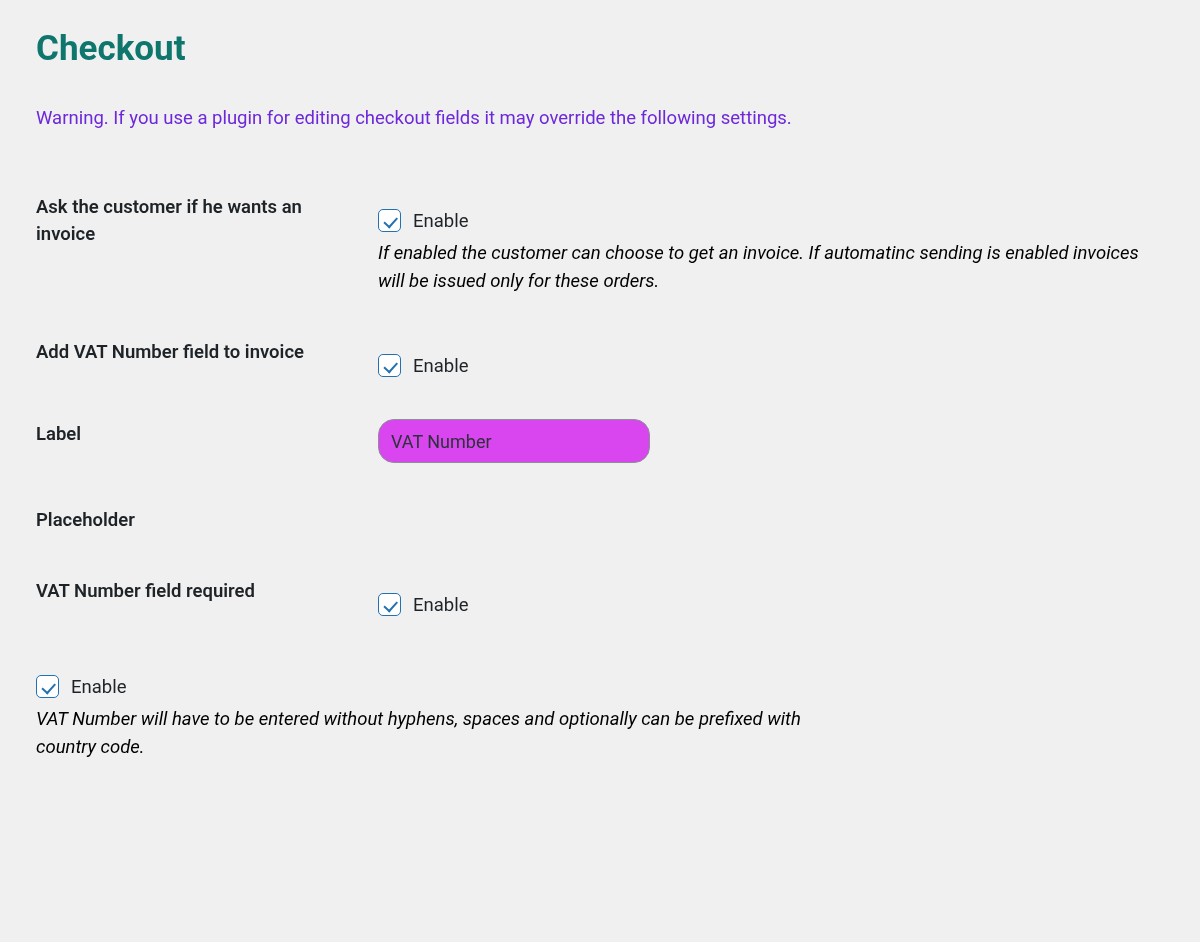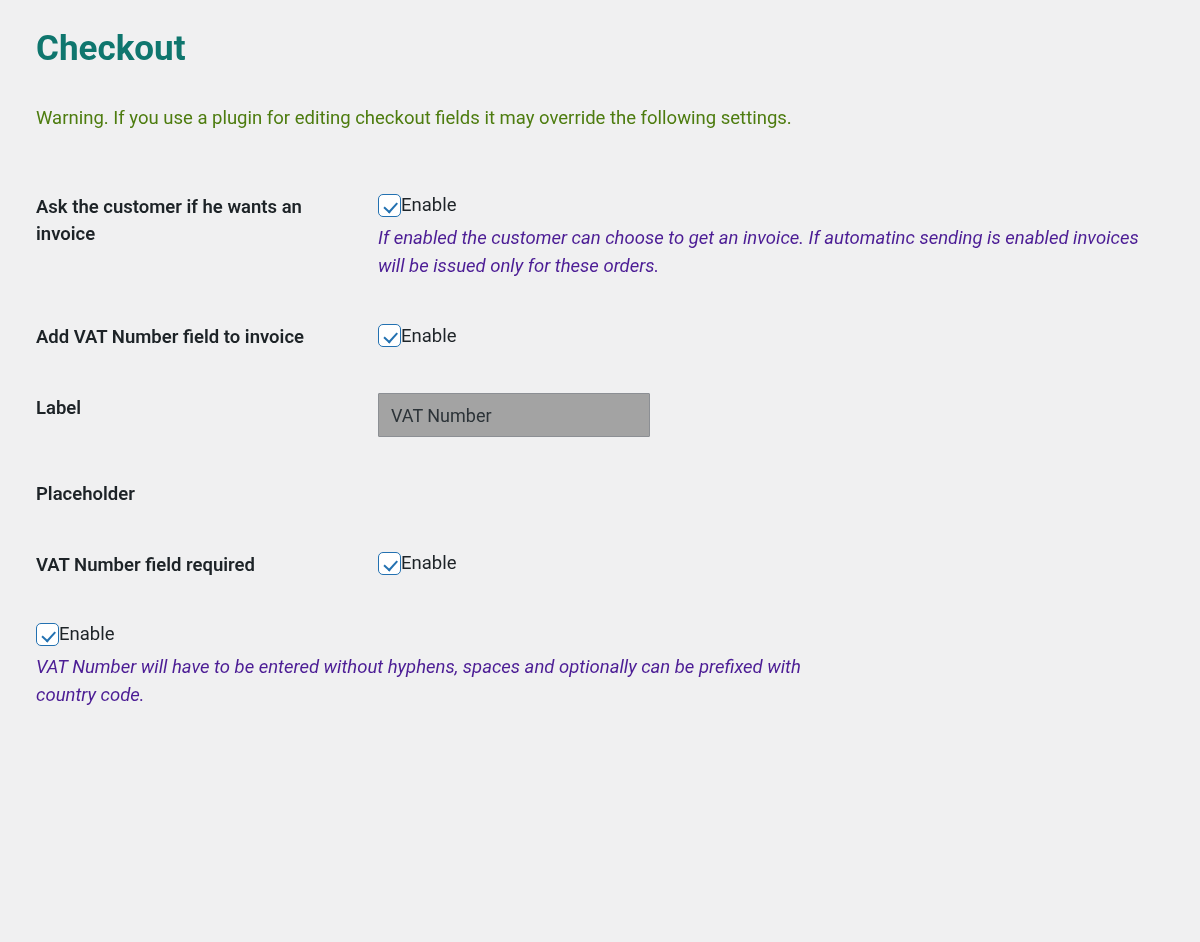--- a/index.html
+++ b/index.html
@@ -14,21 +14,21 @@
       min-height: 942px;
     }
     h1.page-title {
       font-size: 35px;
       font-weight: 700;
       color: #0f766e;
       margin-bottom: 36px;
     }
     .warning {
       font-size: 18.5px;
-      color: #4d7c0f;
+      color: #6d28d9;
       margin-bottom: 40px;
       line-height: 1.45;
     }
     .form-row {
       display: flex;
       align-items: flex-start;
       gap: 10px;
       padding: 20px 0 22px 0;
     }
     .row-label {
@@ -39,22 +39,23 @@
       line-height: 1.45;
       padding-right: 20px;
       padding-top: 2px;
     }
     .row-content {
       flex: 1 1 auto;
       max-width: 800px;
     }
     .check-line {
       display: flex;
-      align-items: center;
-      margin-top: 2px;
+      align-items: flex-end;
+      gap: 12px;
+      margin-top: 17px;
     }
     .wp-checkbox {
       appearance: none;
       width: 23px;
       height: 23px;
       border: 1.8px solid #2371b1;
       border-radius: 5px;
       background: #ffffff;
       position: relative;
       cursor: pointer;
@@ -71,34 +72,34 @@
       border-bottom: 2.7px solid #2371b1;
       transform: rotate(-48deg);
     }
     .check-label {
       font-size: 18.5px;
       color: #1d2327;
     }
     .help-text {
       margin-top: 8px;
       font-style: italic;
-      color: #4c1d95;
+      color: #000000;
       font-size: 18.5px;
       line-height: 1.5;
     }
     .text-input {
       width: 272px;
       height: 44px;
       padding: 6px 12px;
       font-size: 18px;
       font-family: inherit;
       color: #2c3338;
-      background: #a3a3a3;
+      background: #d946ef;
       border: 1px solid #8c8f94;
-      border-radius: 1px;
+      border-radius: 16px;
       outline: none;
     }
   </style>
 </head>
 <body>
 
 <h1 class="page-title">Checkout</h1>
 
 <p class="warning">Warning. If you use a plugin for editing checkout fields it may override the following settings.</p>
 

